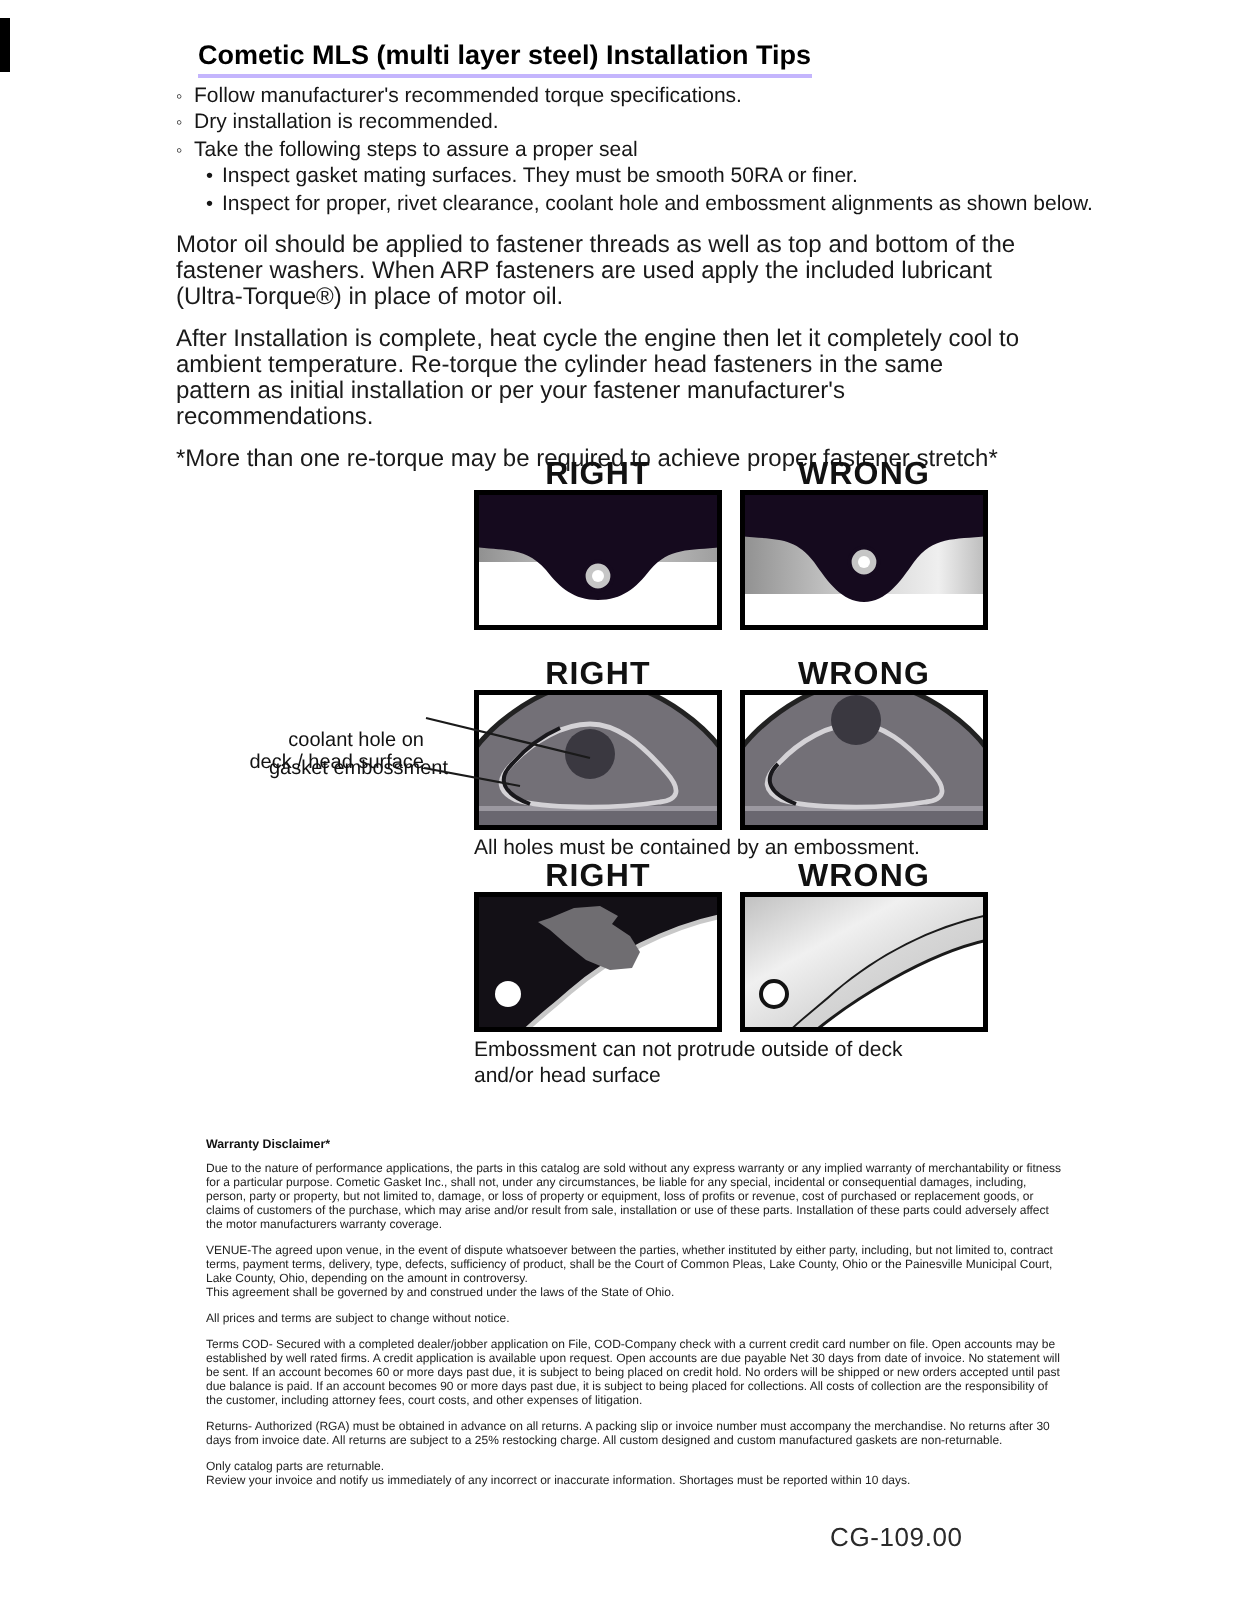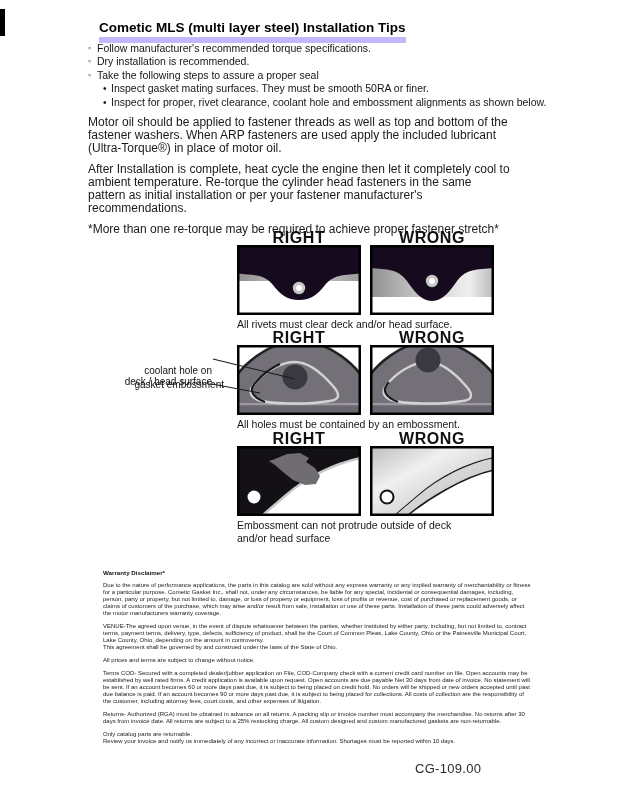--- a/index.html
+++ b/index.html
@@ -2,21 +2,21 @@
 <html><head>
 <meta charset="utf-8">
 <style>
   html,body{margin:0;padding:0;background:#ffffff;}
   .page{position:relative;width:618px;height:800px;background:#ffffff;
         font-family:"Liberation Sans",sans-serif;color:#1a1a1a;overflow:hidden;}
 
   .edge-mark{position:absolute;left:0;top:9px;width:5px;height:27px;background:#000;}
 
   .title{position:absolute;left:99px;top:20px;margin:0;font-size:13.5px;font-weight:bold;
-         color:#000;border-bottom:6px solid #c4b5fd;padding-bottom:2px;display:inline-block;}
+         color:#000;border-bottom:2px solid #c4b5fd;padding-bottom:2px;display:inline-block;}
 
   .tips{position:absolute;left:88px;top:42px;font-size:10.5px;line-height:13.4px;color:#161616;}
   .bullet{display:flex;}
   .bullet .mk{width:9px;flex:0 0 9px;font-size:9px;}
   .bullet.sub{padding-left:15px;}
   .bullet.sub .mk{font-size:10px;width:8px;flex:0 0 8px;}
 
   .diesel{position:absolute;left:88px;top:116px;width:424px;}
   .diesel h2{margin:0 0 7px 0;font-size:12px;font-weight:bold;color:#000;}
   .diesel p{margin:0 0 8px 0;font-size:12px;line-height:13px;}
@@ -114,21 +114,20 @@
           </linearGradient>
         </defs>
         <rect width="124" height="70" fill="#ffffff"></rect>
         <rect x="0" y="23" width="124" height="29" fill="url(#gB)"></rect>
         <path d="M0,0 H124 V23 C106,25 97,23 87,36 C80,46 73,56 62,56 C51,56 44,46 37,36 C27,23 18,25 0,23 Z" fill="#150a1e"></path>
         <circle cx="62" cy="36" r="7.2" fill="#c6c6c6" stroke="#150a1e" stroke-width="2"></circle>
         <circle cx="62" cy="36" r="3" fill="#ffffff"></circle>
         <rect x="1.25" y="1.25" width="121.5" height="67.5" fill="none" stroke="#000" stroke-width="2.5"></rect>
       </svg>
     </div>
-    <div class="dcaption">All rivets must clear deck and/or head surface.</div>
   </div>
 
   <div class="drow" id="row2">
     <div class="dlabels">
       <span class="dlabel">RIGHT</span>
       <span class="dlabel">WRONG</span>
     </div>
     <div class="dboxes">
       <svg class="dbox" viewBox="0 0 124 70">
         <rect width="124" height="70" fill="#737077"></rect>

